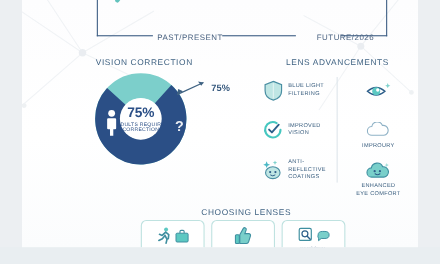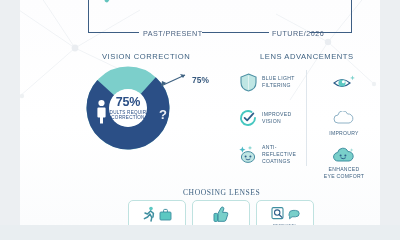--- a/index.html
+++ b/index.html
@@ -78,21 +78,21 @@
     position: absolute;
     bottom: -5px;
     font-size: 7.2px;
     letter-spacing: .45px;
     color: #4a6party;
     color: #4a6280;
     white-space: nowrap;
     font-weight: 400;
   }
   .timeline-label.past   { left: 55px; }
-  .timeline-label.future { left: 184px; }
+  .timeline-label.future { left: 200px; }
 
   
   .topicons {
     position: absolute;
     top: -10px;
     left: 68px;
     width: 264px;
     height: 16px;
   }
   .topicon {
@@ -102,23 +102,23 @@
 
   
   .heading {
     position: absolute;
     font-size: 7.6px;
     letter-spacing: .55px;
     color: #3f6282;
     white-space: nowrap;
     font-weight: 400;
   }
-  #h-vision { left: 82px;  top: 52px; }
+  #h-vision { left: 67px;  top: 52px; }
   #h-lens   { left: 240px; top: 52px; text-align: center; }
-  #h-choose { left: 163px; top: 188px; font-family: Liberation Serif, serif; }
+  #h-choose { left: 163px; top: 188px; }
 
   
   .donut-wrap {
     position: absolute;
     left: 66px;
     top: 66px;
     width: 84px;
     height: 84px;
   }
   .donut-wrap svg { display: block; }

